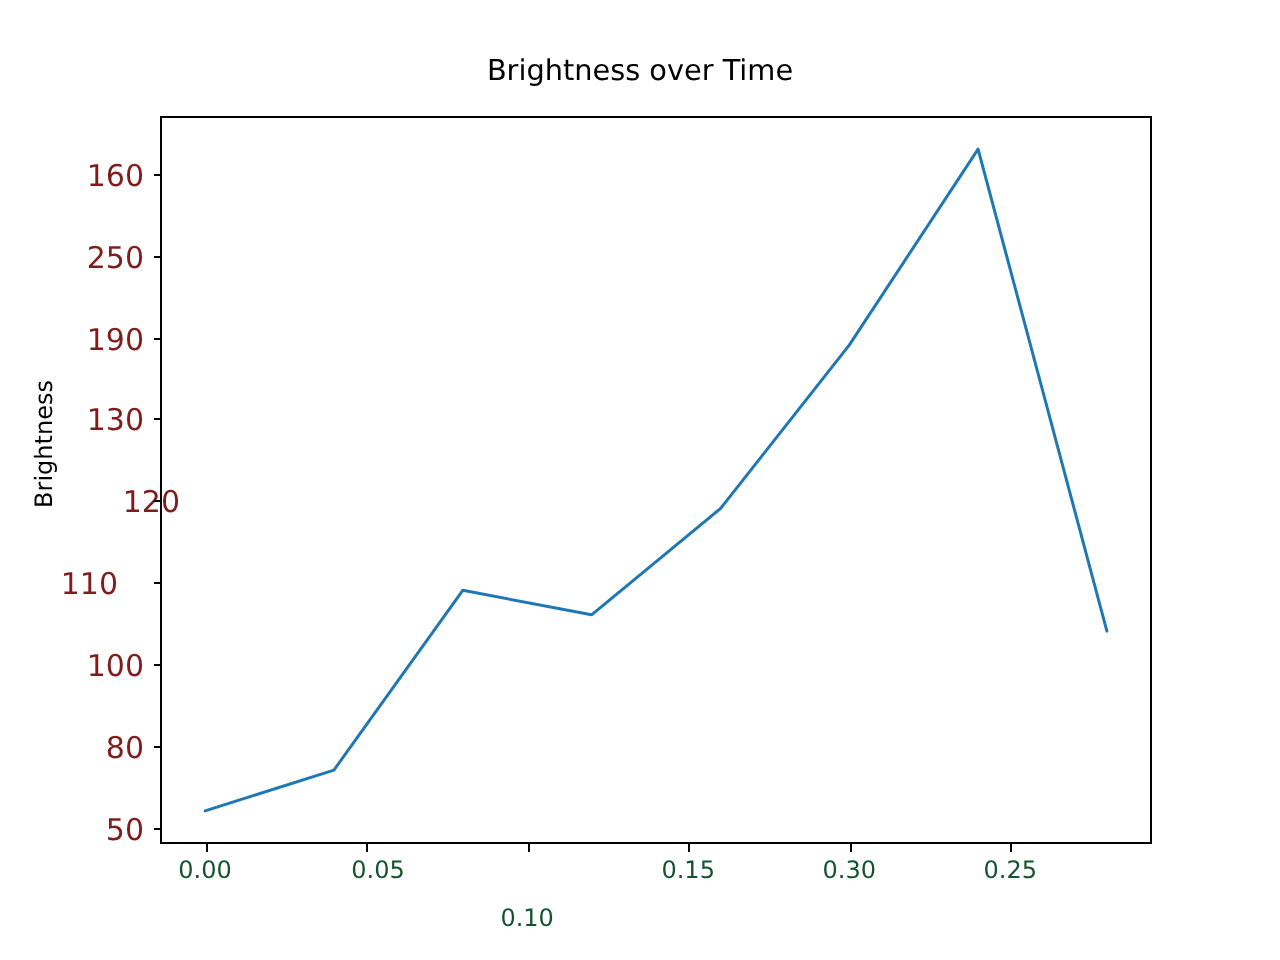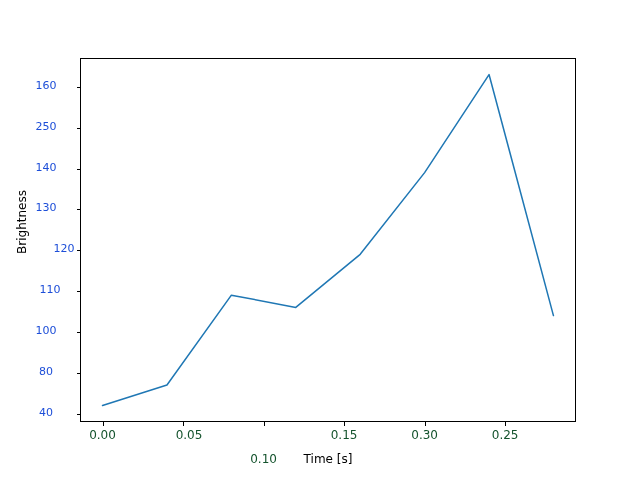--- a/index.html
+++ b/index.html
@@ -43,23 +43,23 @@
   }
   #plot-svg {
     position: absolute;
     left: 80px;
     top: 58px;
     width: 496px;
     height: 364px;
   }
   .ytick-label {
     position: absolute;
-    text-align: center;
-    font-size: 11px;
-    color: #1d4ed8;
+    text-align: right;
+    font-size: 15px;
+    color: #7f1d1d;
     white-space: nowrap;
   }
   .xtick-label {
     position: absolute;
     text-align: center;
     font-size: 12px;
     color: #14532d;
     white-space: nowrap;
   }
   .ytick-mark {
@@ -93,35 +93,36 @@
     color: #000000;
     transform: rotate(-90deg);
     transform-origin: center center;
   }
 </style>
 </head>
 <body>
 
 <div id="figure">
 
+  <div id="chart-title">Brightness over Time</div>
 
   <div id="axes-frame"></div>
 
   <svg id="plot-svg" viewBox="0 0 496 364" preserveAspectRatio="none">
     <polyline id="data-line" fill="none" stroke="#1f77b4" stroke-width="1.5" stroke-linejoin="round" stroke-linecap="round" points="22.55,347.45 86.96,327.03 151.38,237.15 215.79,249.41 280.21,196.30 344.62,114.59 409.04,16.55 473.45,257.58"></polyline>
   </svg>
 
   <div id="ytick-labels">
-      <div class="ytick-label" style="left: 20px; width: 52px; top: 405.625px;">40</div>
+      <div class="ytick-label" style="left: 20px; width: 52px; top: 405.625px;">50</div>
       <div class="ytick-label" style="left: 20px; width: 52px; top: 364.772px;">80</div>
       <div class="ytick-label" style="left: 20px; width: 52px; top: 323.919px;">100</div>
-      <div class="ytick-label" style="left: 24px; width: 52px; top: 283.066px;">110</div>
+      <div class="ytick-label" style="left: 7px; width: 52px; top: 283.066px;">110</div>
       <div class="ytick-label" style="left: 38px; width: 52px; top: 242.213px;">120</div>
       <div class="ytick-label" style="left: 20px; width: 52px; top: 201.36px;">130</div>
-      <div class="ytick-label" style="left: 20px; width: 52px; top: 160.507px;">140</div>
+      <div class="ytick-label" style="left: 20px; width: 52px; top: 160.507px;">190</div>
       <div class="ytick-label" style="left: 20px; width: 52px; top: 119.654px;">250</div>
       <div class="ytick-label" style="left: 20px; width: 52px; top: 78.8013px;">160</div>
     </div>
   <div id="ytick-marks">
       <div class="ytick-mark" style="left: 76.5px; top: 413.625px;"></div>
       <div class="ytick-mark" style="left: 76.5px; top: 372.772px;"></div>
       <div class="ytick-mark" style="left: 76.5px; top: 331.919px;"></div>
       <div class="ytick-mark" style="left: 76.5px; top: 291.066px;"></div>
       <div class="ytick-mark" style="left: 76.5px; top: 250.213px;"></div>
       <div class="ytick-mark" style="left: 76.5px; top: 209.36px;"></div>
@@ -139,17 +140,16 @@
     </div>
   <div id="xtick-marks">
       <div class="xtick-mark" style="left: 102.545px; top: 422px;"></div>
       <div class="xtick-mark" style="left: 183.065px; top: 422px;"></div>
       <div class="xtick-mark" style="left: 263.584px; top: 422px;"></div>
       <div class="xtick-mark" style="left: 344.104px; top: 422px;"></div>
       <div class="xtick-mark" style="left: 424.623px; top: 422px;"></div>
       <div class="xtick-mark" style="left: 505.143px; top: 422px;"></div>
     </div>
 
-  <div id="xlabel">Time [s]</div>
 
   <div id="ylabel">Brightness</div>
 
 </div>
 
 </body></html>

